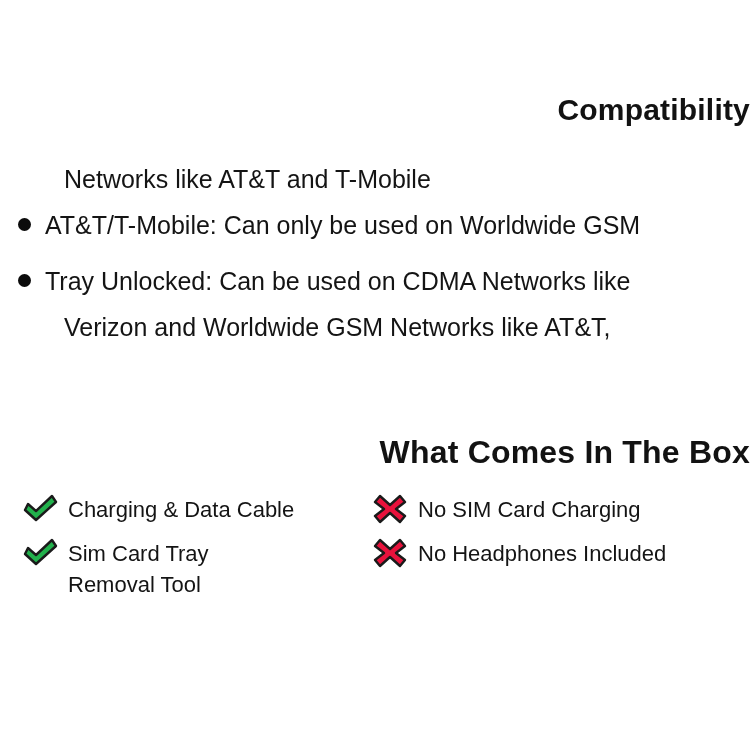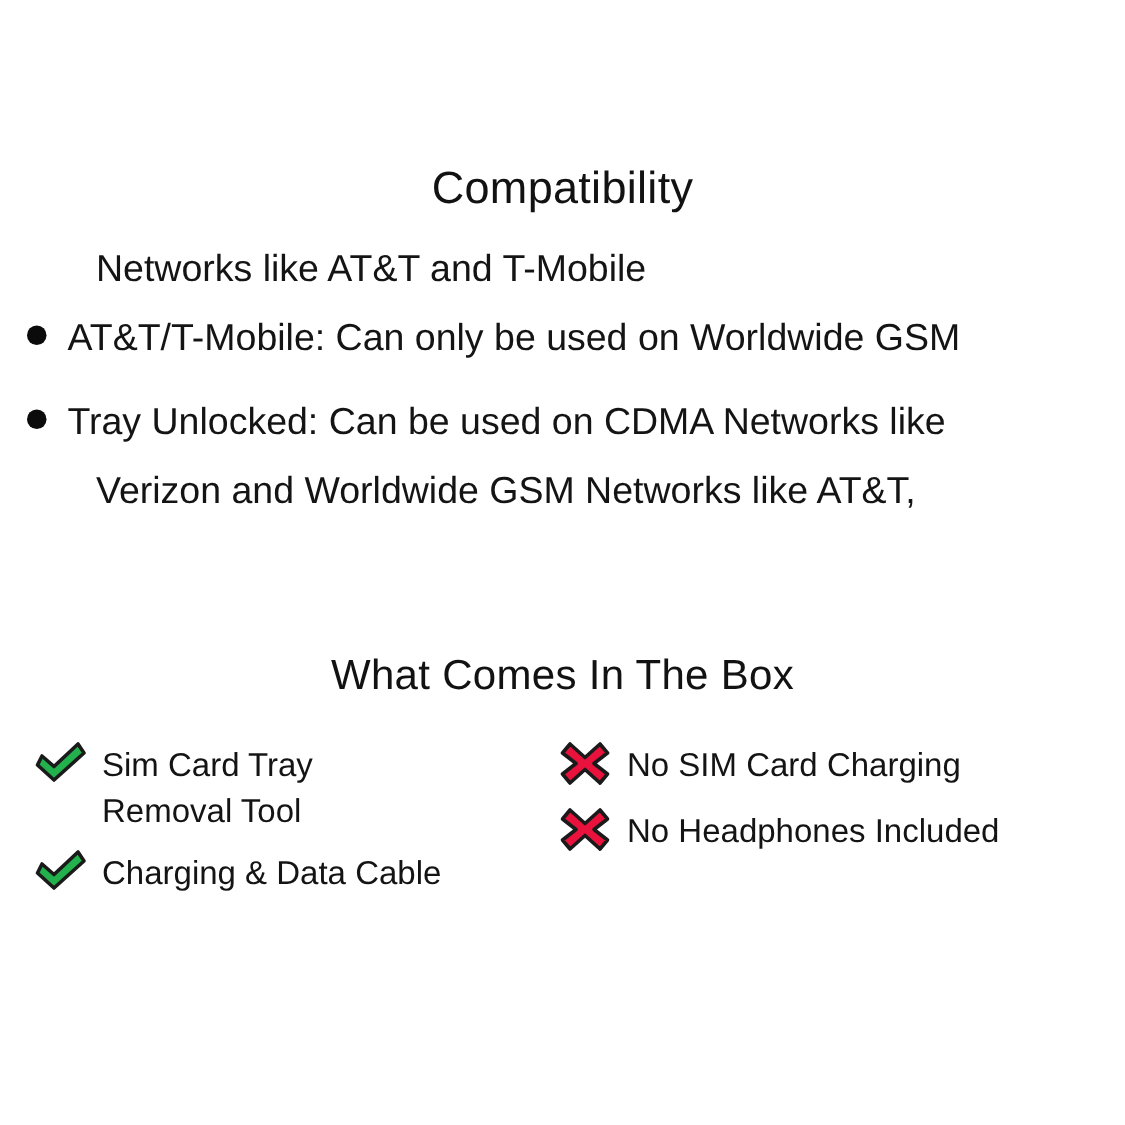--- a/index.html
+++ b/index.html
@@ -21,34 +21,33 @@
     width: 750px;
     height: 750px;
     box-sizing: border-box;
   }
 
   
   .section-title {
     position: absolute;
     left: 0;
     width: 750px;
-    text-align: center;
-    font-weight: normal;
+    text-align: right;
+    font-weight: bold;
     color: #121212;
     letter-spacing: 0.2px;
     line-height: 1;
-    margin-top: 16px;
   }
   #title-compatibility {
     top: 95px;
     font-size: 30px;
   }
   #title-box {
-    top: 420px;
-    font-size: 28px;
+    top: 436px;
+    font-size: 32px;
   }
 
   
   .bullet-list {
     position: absolute;
     top: 156px;
     left: 18px;
     width: 722px;
   }
   .bullet-item {
@@ -146,31 +145,31 @@
   <div class="box-grid">
 
     <div class="box-col left">
 
       <div class="box-item">
         <span class="box-icon">
           <svg viewBox="0 0 36 32" xmlns="http://www.w3.org/2000/svg">
             <path d="M3 17 L6 11 L14 18 L30 3 L34 9 L14 27 Z" fill="#22B14C" stroke="#1a1a1a" stroke-width="2.4" stroke-linejoin="round"></path>
           </svg>
         </span>
-        <span class="box-text">Sim Card Tray
-Removal Tool</span>
+        <span class="box-text">Charging &amp; Data Cable</span>
       </div>
 
       <div class="box-item">
         <span class="box-icon">
           <svg viewBox="0 0 36 32" xmlns="http://www.w3.org/2000/svg">
             <path d="M3 17 L6 11 L14 18 L30 3 L34 9 L14 27 Z" fill="#22B14C" stroke="#1a1a1a" stroke-width="2.4" stroke-linejoin="round"></path>
           </svg>
         </span>
-        <span class="box-text">Charging &amp; Data Cable</span>
+        <span class="box-text">Sim Card Tray
+Removal Tool</span>
       </div>
 
     </div>
 
     <div class="box-col right">
 
       <div class="box-item">
         <span class="box-icon">
           <svg viewBox="0 0 36 32" xmlns="http://www.w3.org/2000/svg">
             <path d="M8 3 L18 12 L28 3 L33 9 L24 16 L33 23 L28 29 L18 20 L8 29 L3 23 L12 16 L3 9 Z" fill="#E8123C" stroke="#1a1a1a" stroke-width="2.4" stroke-linejoin="round"></path>

